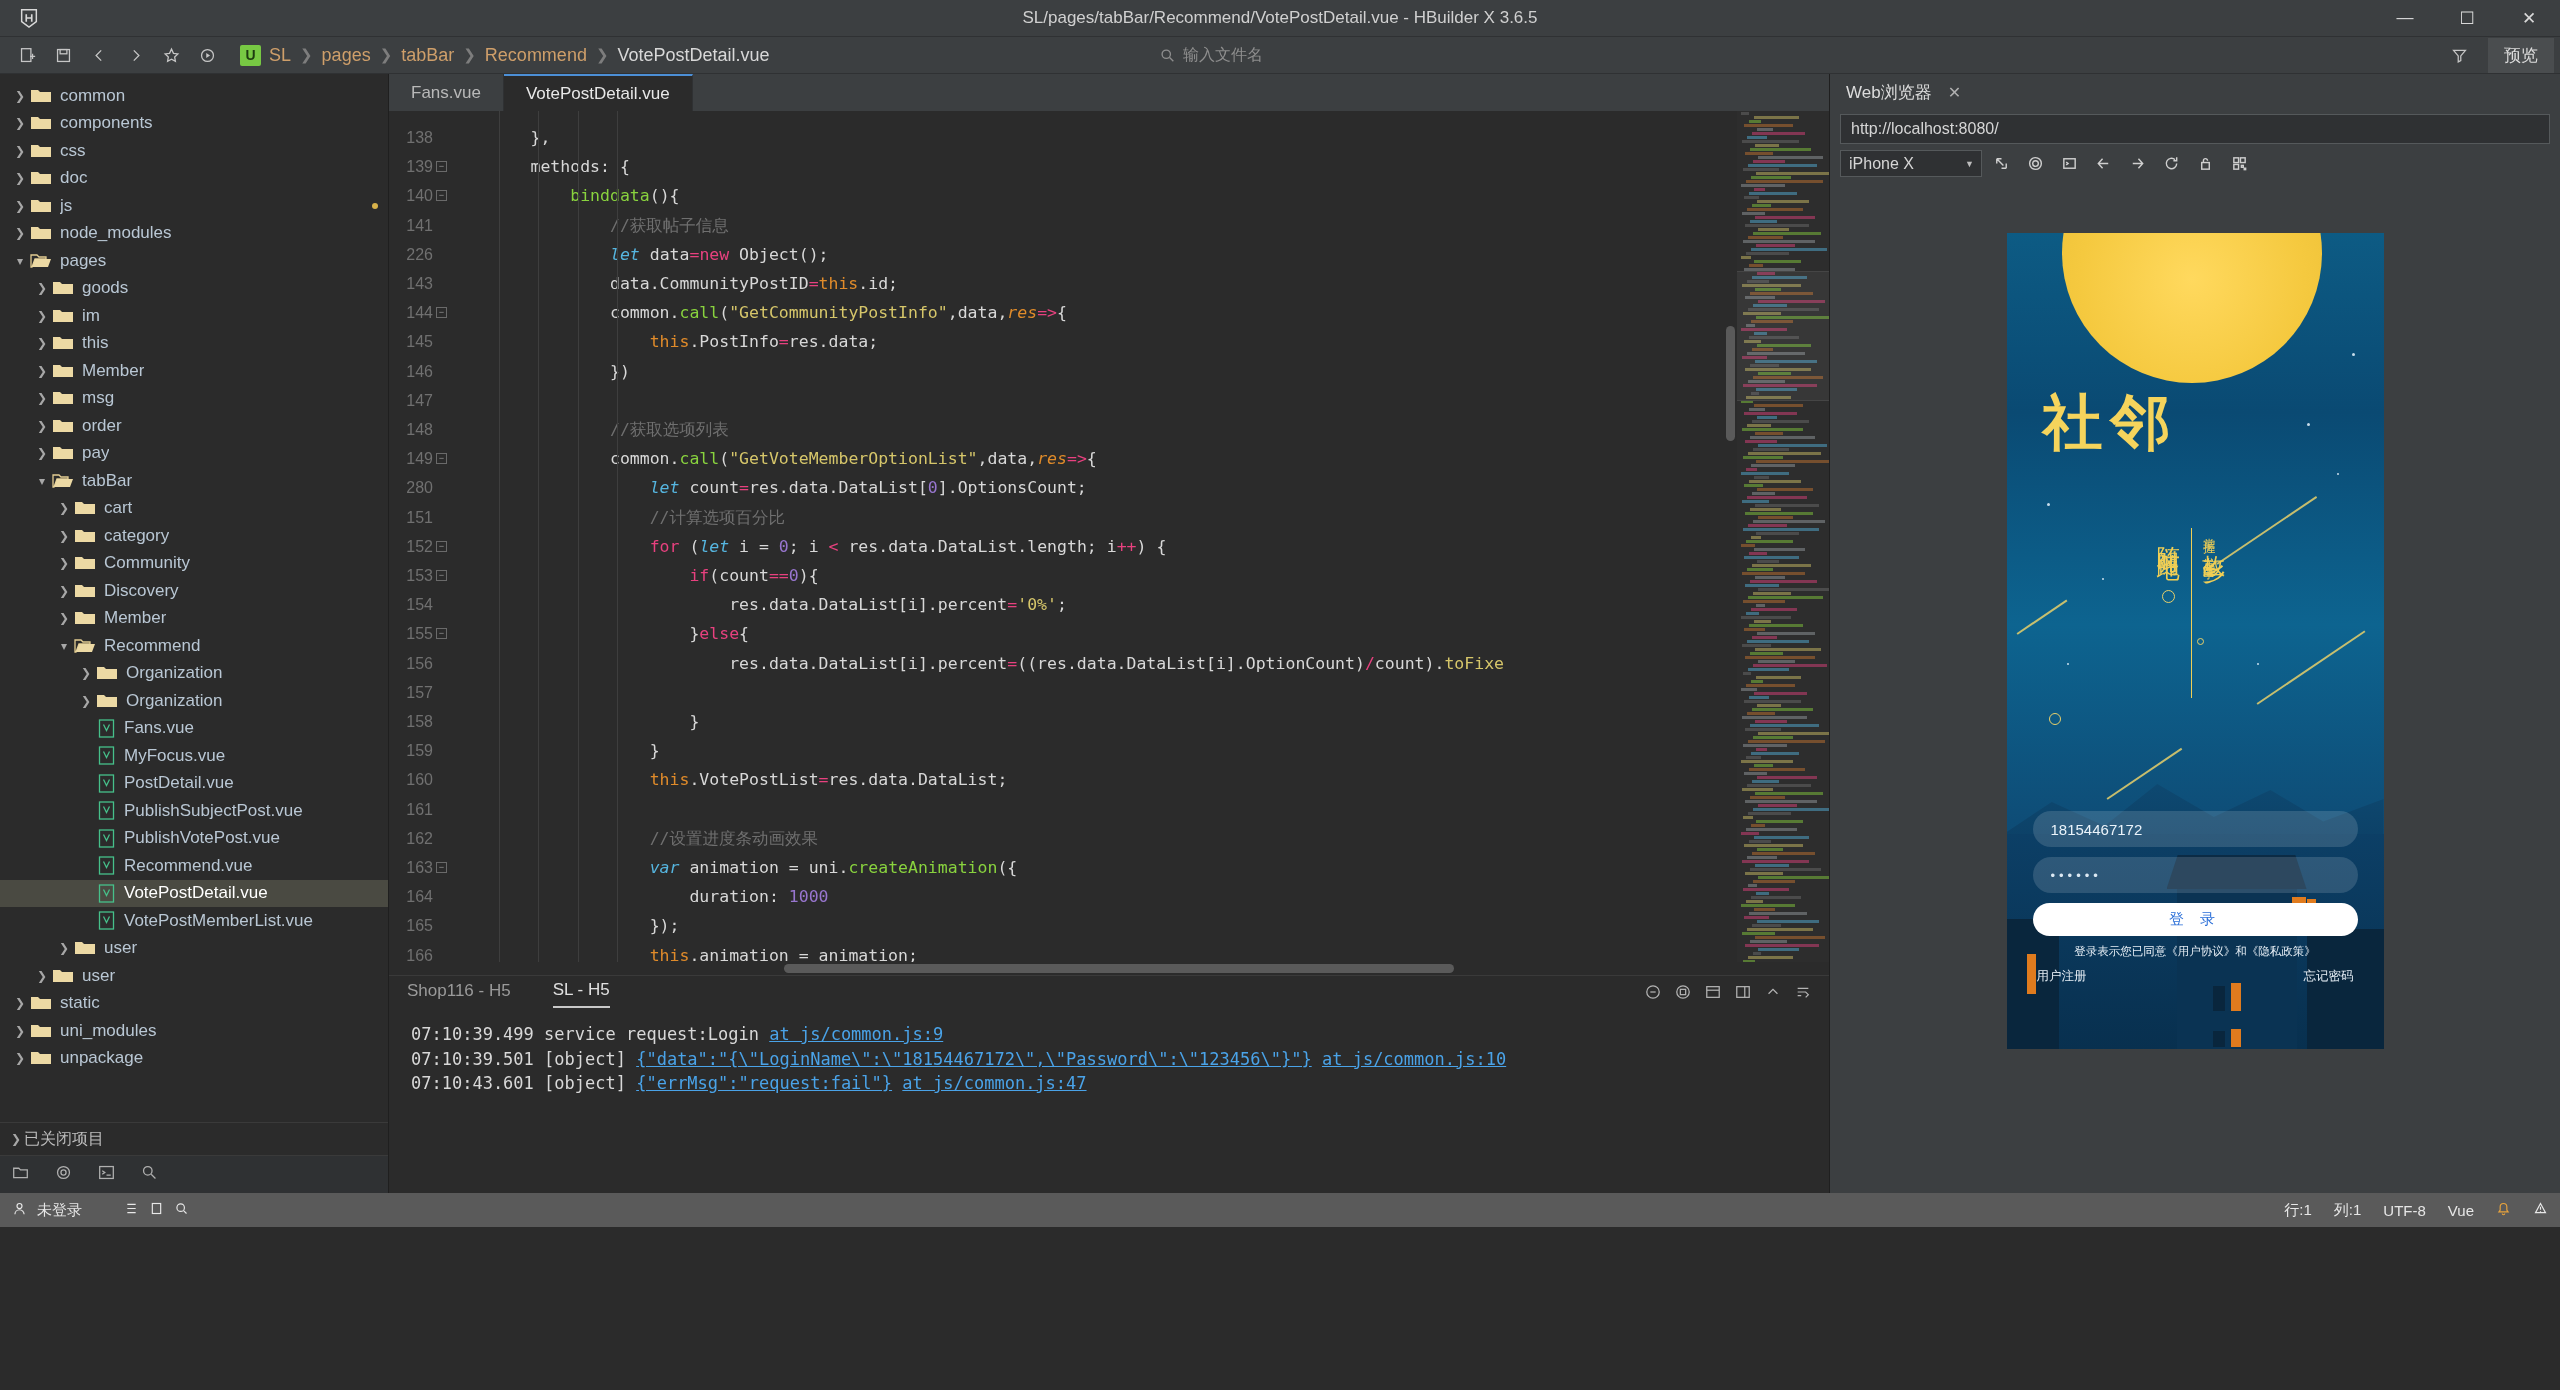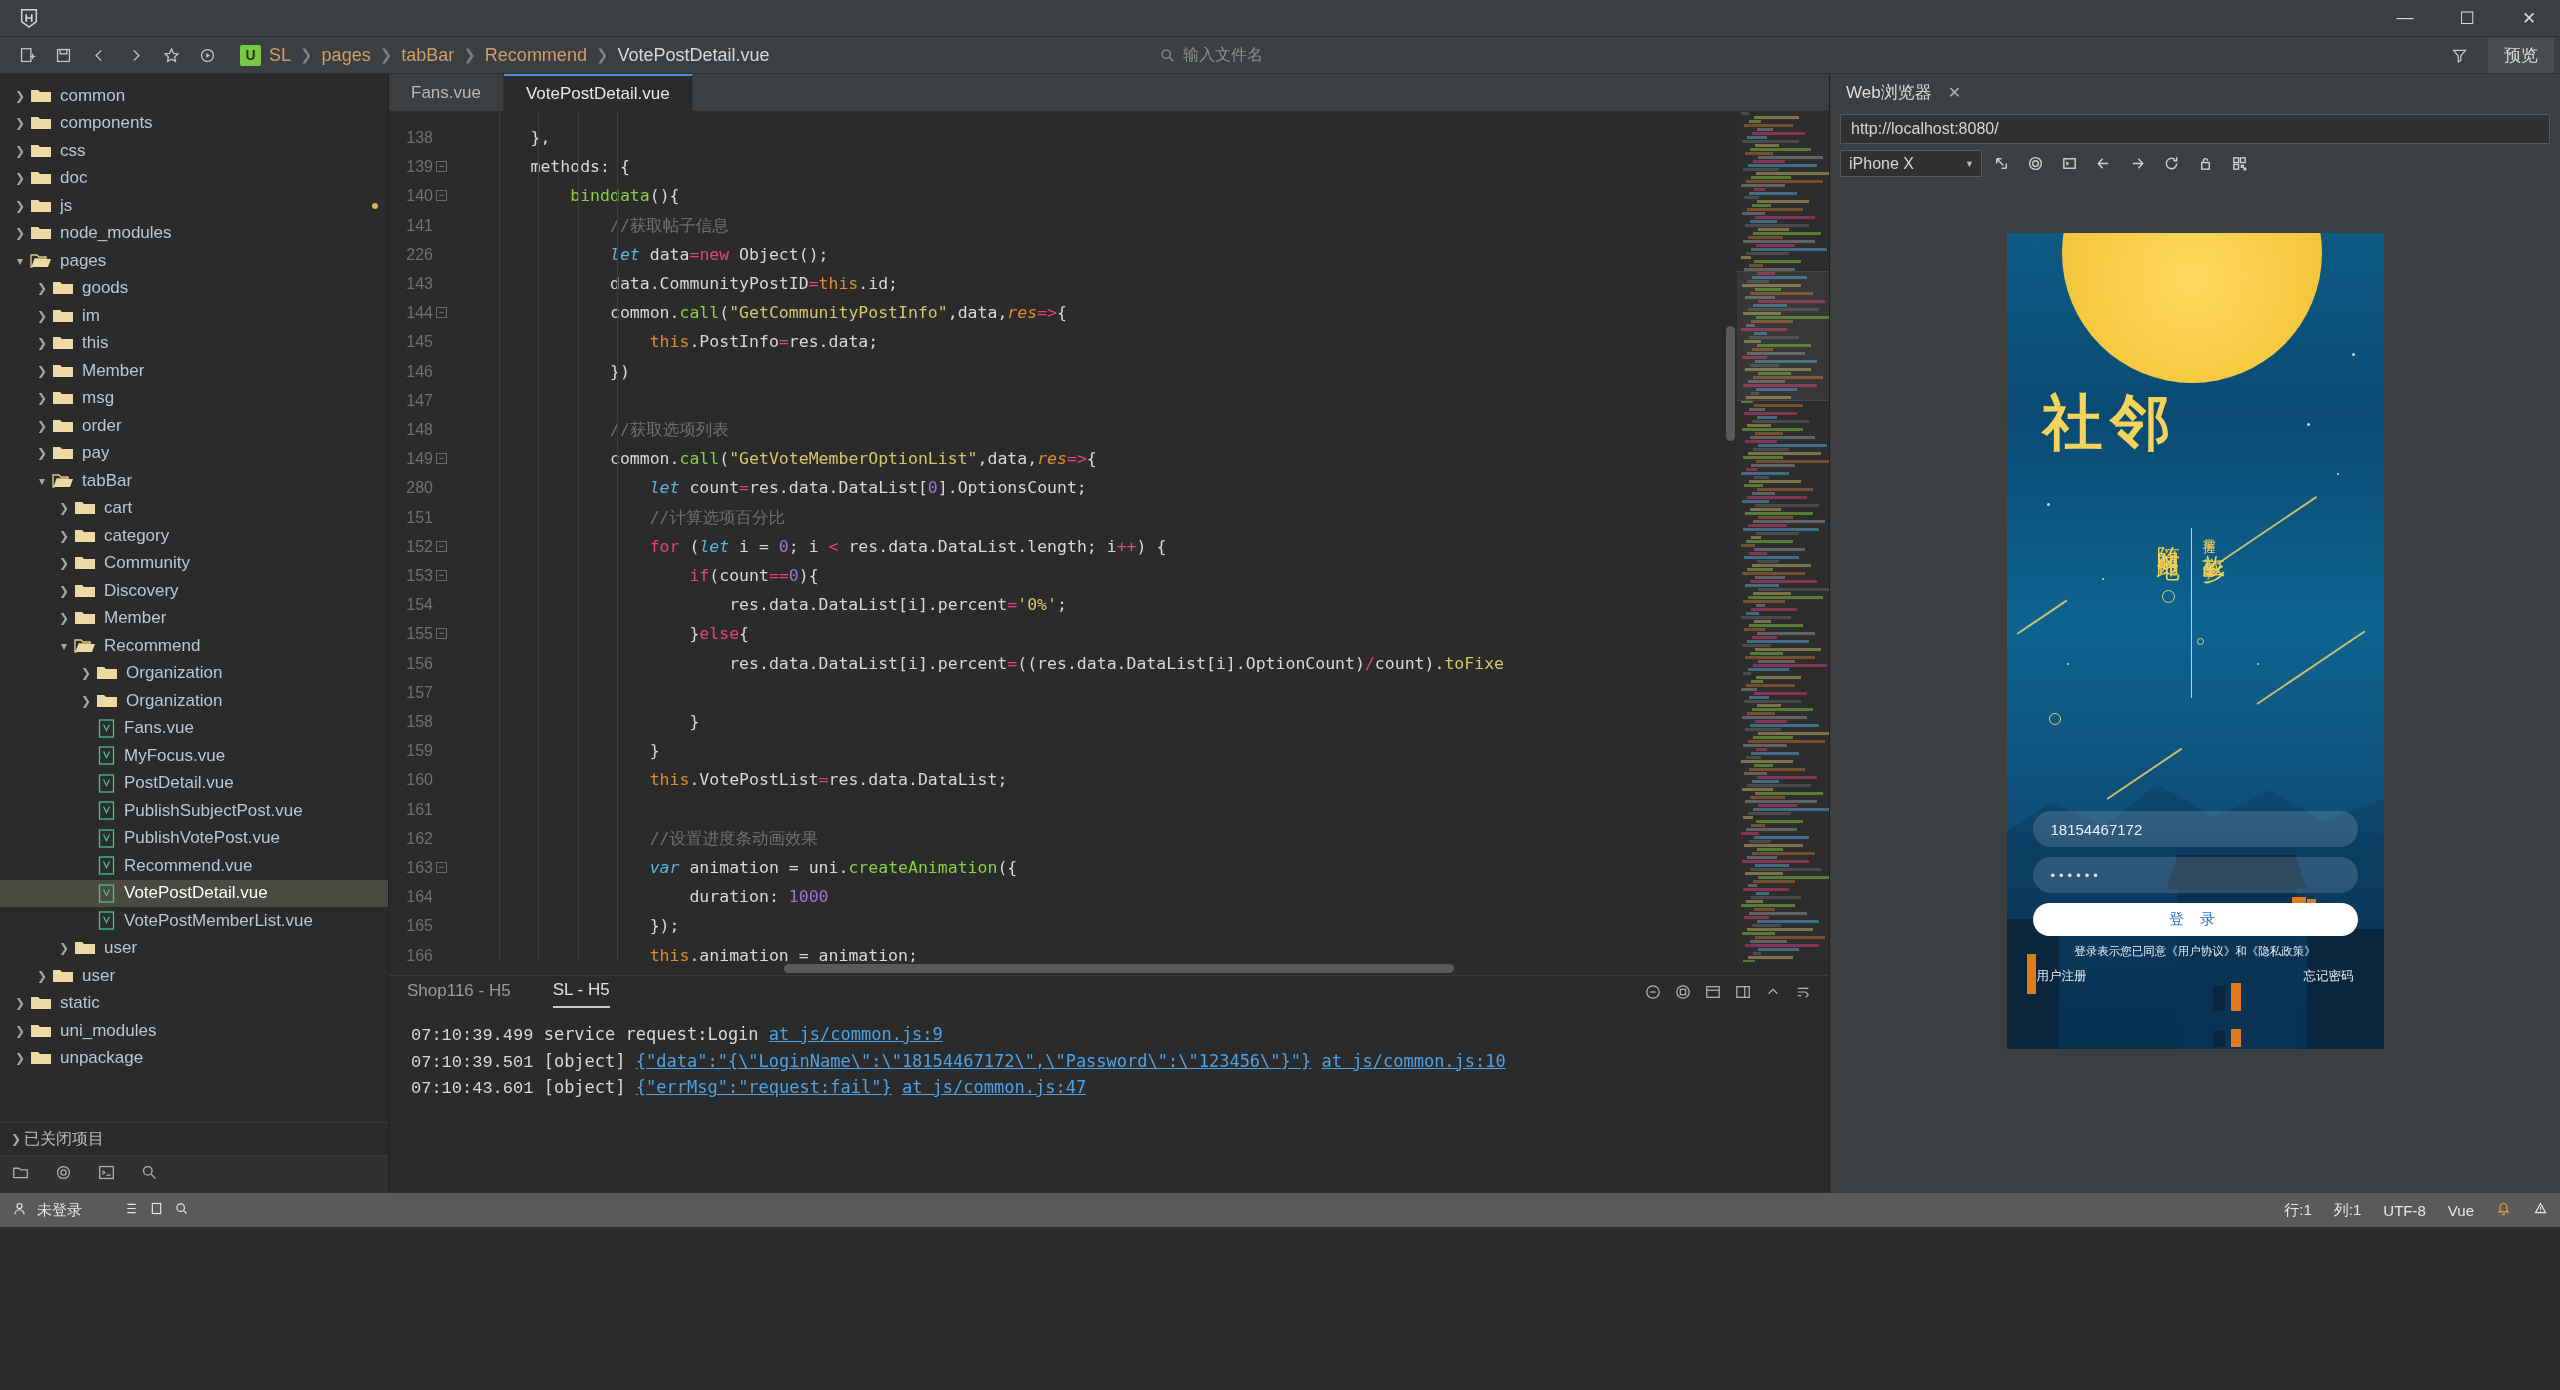--- a/index.html
+++ b/index.html
@@ -159,21 +159,21 @@
   
   #console{ height:218px; background:#2b2b2b; border-top:1px solid #3a3a3a;
             display:flex; flex-direction:column; }
   #ctabs{ height:36px; display:flex; align-items:center; padding-left:18px; position:relative;}
   .ctab{ font-size:17px; color:#9a9a9a; margin-right:42px; padding-bottom:6px;}
   .ctab.active{ color:#e0e0e0; border-bottom:2px solid #c8c8c8; }
   .ctools{ margin-left:auto; display:flex; gap:14px; padding-right:18px; }
   .ctools svg{ width:16px;height:16px; stroke:#b4b4b4; fill:none; stroke-width:1.4; }
   #clog{ flex:1; padding:10px 0 0 22px; font-size:17px; line-height:24.5px;
          font-family:"DejaVu Sans Mono", monospace; color:#d8d8d8; overflow:hidden;}
-  .ctime{ color:#d8d8d8;font-family:Liberation Mono, monospace; }
+  .ctime{ color:#d8d8d8; }
   .clink{ color:#4aa3e8; text-decoration:underline; }
   .cjson{ color:#4aa3e8; text-decoration:underline; }
 
   
   #rightpanel{
     width:731px; flex:0 0 731px; background:#3c3f41; display:flex; flex-direction:column;
     border-left:1px solid #1f1f1f;
   }
   #rtab{ height:36px; display:flex; align-items:center; padding-left:16px;
          background:#3c3f41; }
@@ -262,20 +262,21 @@
 </head>
 <body>
 
 <div id="titlebar">
   <div class="hb-logo">
     <svg viewBox="0 0 24 24">
         <path d="M4 3h16v13l-8 6-8-6z" fill="none" stroke="#d8d8d8" stroke-width="1.6"></path>
         <path d="M9 8v8M15 8v8M9 12h6" stroke="#d8d8d8" stroke-width="1.8"></path>
       </svg>
   </div>
+  <div id="win-title">SL/pages/tabBar/Recommend/VotePostDetail.vue - HBuilder X 3.6.5</div>
   <div class="win-btns">
     <div class="win-btn">—</div>
     <div class="win-btn">☐</div>
     <div class="win-btn close">✕</div>
   </div>
 </div>
 
 <div id="toolbar">
   <div class="tb-ico">
     <svg viewBox="0 0 20 20">

